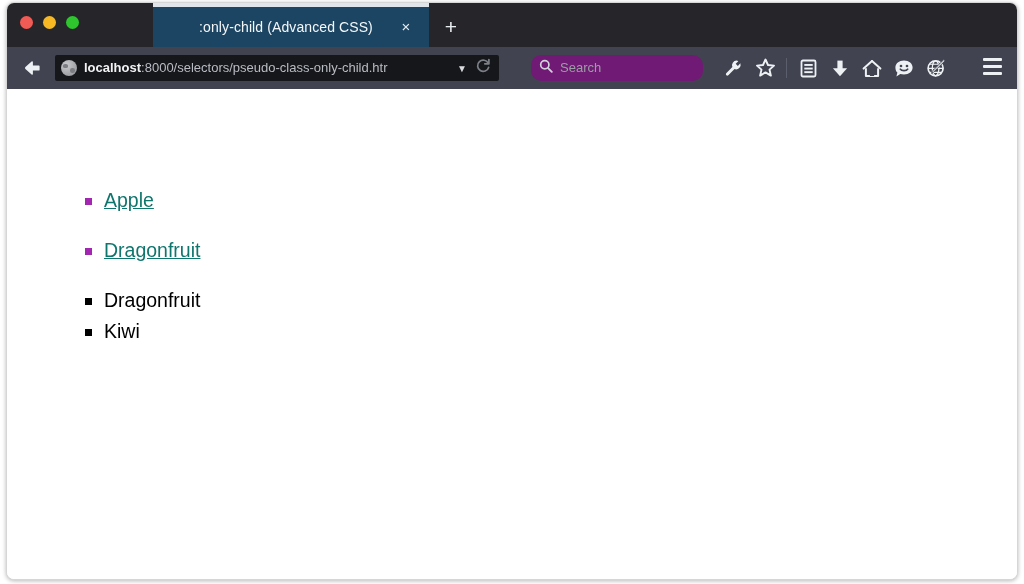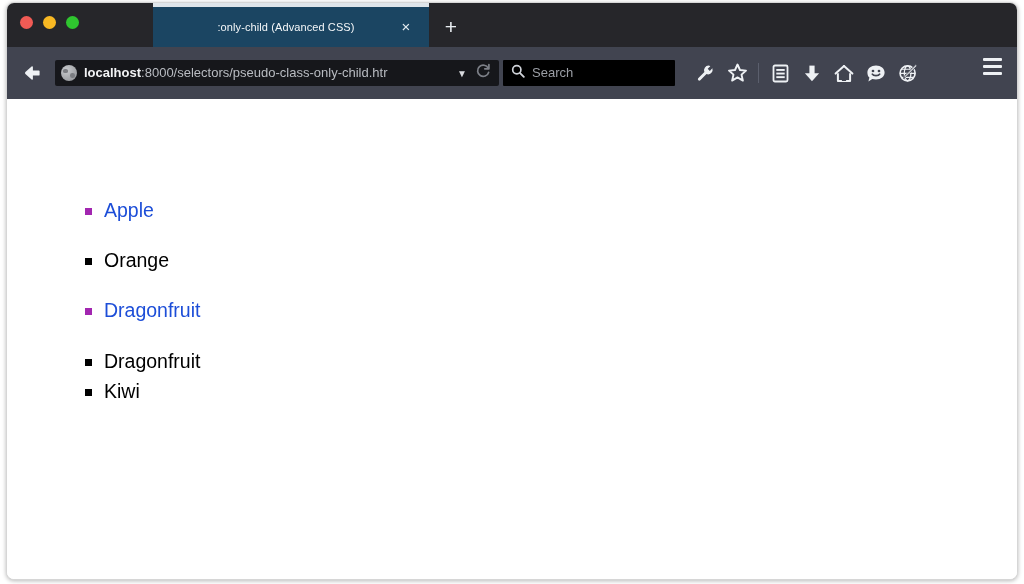--- a/index.html
+++ b/index.html
@@ -76,21 +76,21 @@
     content: "";
     position: absolute;
     left: 0; right: 0; top: 0;
     height: 4px;
     background: #dfe5ea;
   }
   #tab-title {
     flex: 1;
     text-align: center;
     color: #f4f7f9;
-    font-size: 11px;
+    font-size: 14px;
     padding-left: 26px;
     padding-top: 3px;
     white-space: nowrap;
     overflow: hidden;
     text-overflow: ellipsis;
     letter-spacing: 0.1px;
   }
   #tab-close {
     width: 26px;
     height: 26px;
@@ -110,21 +110,21 @@
     font-size: 21px;
     line-height: 48px;
     text-align: center;
     cursor: pointer;
     font-weight: 300;
   }
 
   
   #navbar {
     position: relative;
-    height: 52px;
+    height: 42px;
     background: #414450;
     display: flex;
     align-items: center;
     padding: 0 8px;
     box-sizing: border-box;
   }
 
   #backbtn {
     width: 34px;
     height: 30px;
@@ -187,25 +187,25 @@
     flex: none;
     cursor: pointer;
   }
   #reload {
     flex: none;
     margin-right: 2px;
     cursor: pointer;
   }
 
   #searchbox {
-    margin-left: 4px;
+    margin-left: 32px;
     width: 172px;
     height: 26px;
-    background: #000000;
-    border-radius: 1px;
+    background: #701a75;
+    border-radius: 10px;
     display: flex;
     align-items: center;
     padding: 0 8px;
     box-sizing: border-box;
   }
   #searchbox .sicon { flex: none; margin-right: 7px; }
   #searchbox .stext {
     font-size: 13px;
     color: #9b9ea5;
     line-height: 26px;
@@ -275,21 +275,22 @@
   .fruitlist li::before {
     content: "";
     position: absolute;
     left: 0;
     top: 13px;
     width: 7px;
     height: 7px;
     background: #000000;
   }
   .fruitlist li.only {
-    color: #1d4ed8;
+    color: #0f766e;
+    text-decoration: underline;
   }
   .fruitlist li.only::before {
     background: #a226b0;
   }
 
   #lists {
     position: absolute;
     left: 38px;
     top: 96px;
   }
@@ -419,21 +420,20 @@
     </div>
 
   </div>
 
   <div id="content">
     <div id="lists">
         <ul class="fruitlist">
           <li class="fruitlist-item only">Apple</li>
         </ul>
         <ul class="fruitlist">
-          <li class="fruitlist-item">Orange</li>
         </ul>
         <ul class="fruitlist">
           <li class="fruitlist-item only">Dragonfruit</li>
         </ul>
         <ul class="fruitlist">
           <li class="fruitlist-item">Dragonfruit</li>
           <li class="fruitlist-item">Kiwi</li>
         </ul>
       </div>
   </div>

